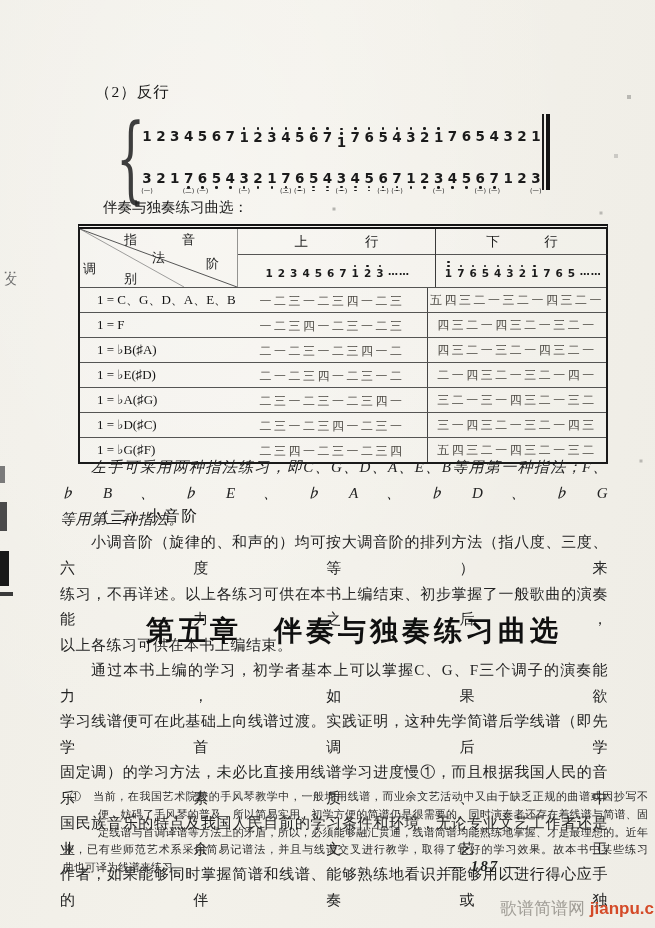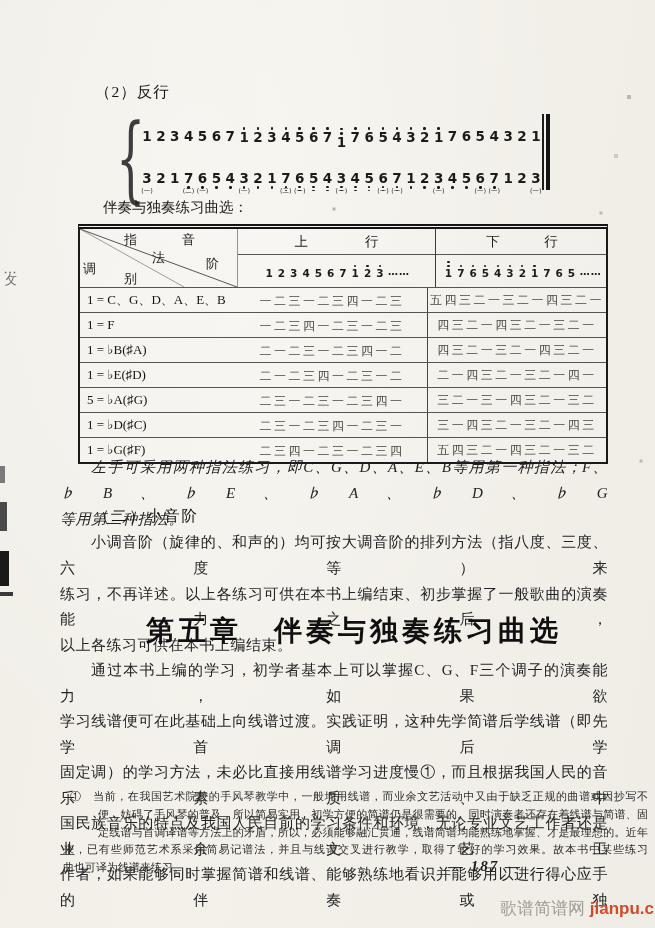--- a/index.html
+++ b/index.html
@@ -48,21 +48,21 @@
   .cw{position:absolute; font-size:13px; color:#1e1e1e;}
   .hcol{width:197px; flex:none; display:flex; flex-direction:column; border-left:1px solid rgba(50,50,50,.5);}
   .hcol2{width:172px; flex:none; display:flex; flex-direction:column; border-left:1px solid #3a3a3a;}
   .ht{height:25px; display:flex; justify-content:space-around; align-items:center;
       font-size:13.5px; color:#1c1c1c; border-bottom:1px solid rgba(45,45,45,.8); padding:0 28px;}
   .hn{flex:1; display:flex; align-items:center; justify-content:center;}
   .hn .note{width:12.3px;} .hn .dg{font-size:10.5px; line-height:10px;}
   .hn .dots.up{height:8px;} .hn .dots.dn{height:5px;} .hn .dots i{width:2.2px; height:2.2px; margin:.8px 0;}
   .ell{font-size:10px; font-weight:700; color:#1b1b1b; letter-spacing:1px; margin-left:2px; font-family:"DejaVu Sans", sans-serif;}
   .trow{display:flex; height:24px; border-top:1px solid rgba(40,40,40,.78); align-items:center;}
-  .keycell{width:157px; flex:none; padding-left:7px; box-sizing:border-box; font-size:13px; color:#141414; white-space:nowrap;}
+  .keycell{width:157px; flex:none; padding-left:17px; box-sizing:border-box; font-size:13px; color:#141414; white-space:nowrap;}
   .fcell{width:190px; flex:none; text-align:center;}
   .fcell2{flex:1; border-left:1px solid #454545; align-self:stretch; display:flex; align-items:center; justify-content:center;}
   .smudge{font-size:12px; letter-spacing:2.5px; color:#4a4741; filter:blur(.55px); white-space:nowrap;}
   
   .footnote{position:absolute; left:63px; top:788px; width:585px;}
   .footnote .tl{font-size:11px; line-height:17.8px; letter-spacing:0; color:#2b2b2b;}
   .pagenum{position:absolute; left:448px; top:858px; width:110px; text-align:left;
     font-size:15px; font-style:italic; font-weight:700; color:#1d1d1d; letter-spacing:2px;}
   .watermark{position:absolute; left:500px; top:897px; font-size:17px; white-space:nowrap;
     font-family:"Liberation Sans", sans-serif;}
@@ -614,21 +614,21 @@
           </div>
         </div>
         <div class="trow">
           <div class="keycell">1 = ♭E(♯D)</div>
           <div class="fcell"><span class="smudge">二一二三四一二三一二</span></div>
           <div class="fcell2">
             <span class="smudge">二一四三二一三二一四一</span>
           </div>
         </div>
         <div class="trow">
-          <div class="keycell">5 = ♭A(♯G)</div>
+          <div class="keycell">1 = ♭A(♯G)</div>
           <div class="fcell"><span class="smudge">二三一二三一二三四一</span></div>
           <div class="fcell2">
             <span class="smudge">三二一三一四三二一三二</span>
           </div>
         </div>
         <div class="trow">
           <div class="keycell">1 = ♭D(♯C)</div>
           <div class="fcell"><span class="smudge">二三一二三四一二三一</span></div>
           <div class="fcell2">
             <span class="smudge">三一四三二一三二一四三</span>

